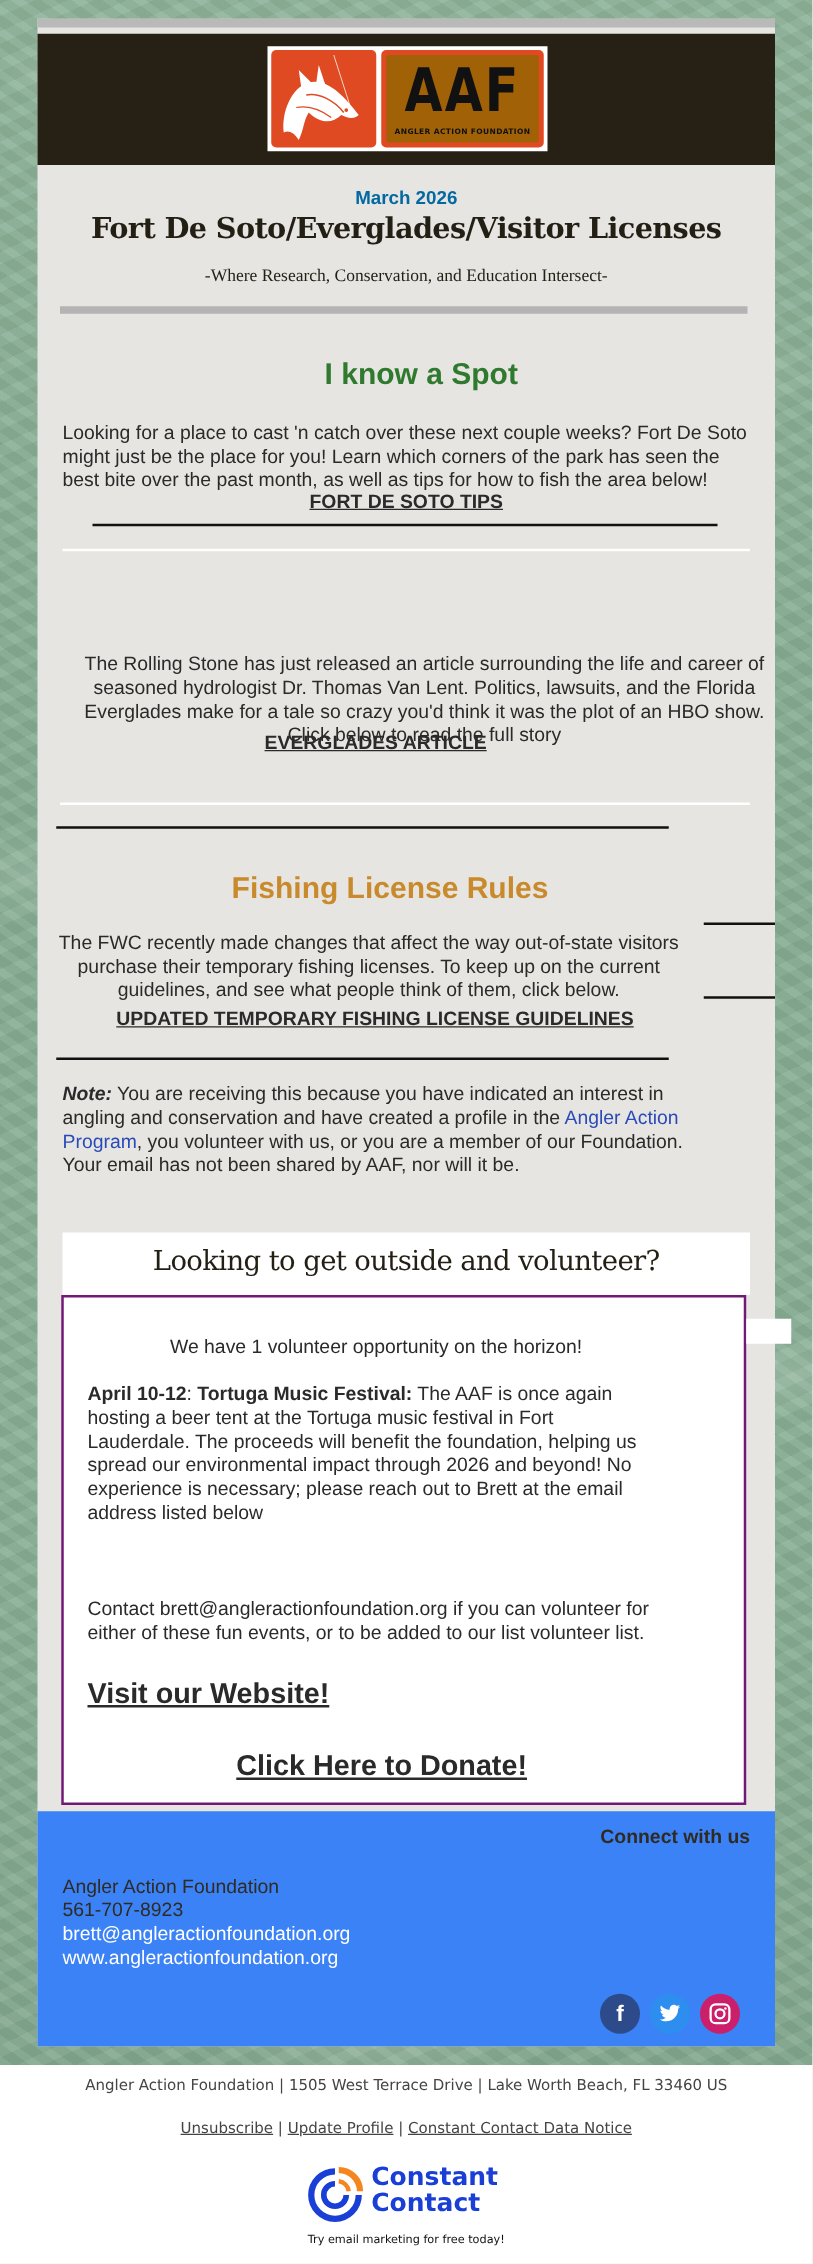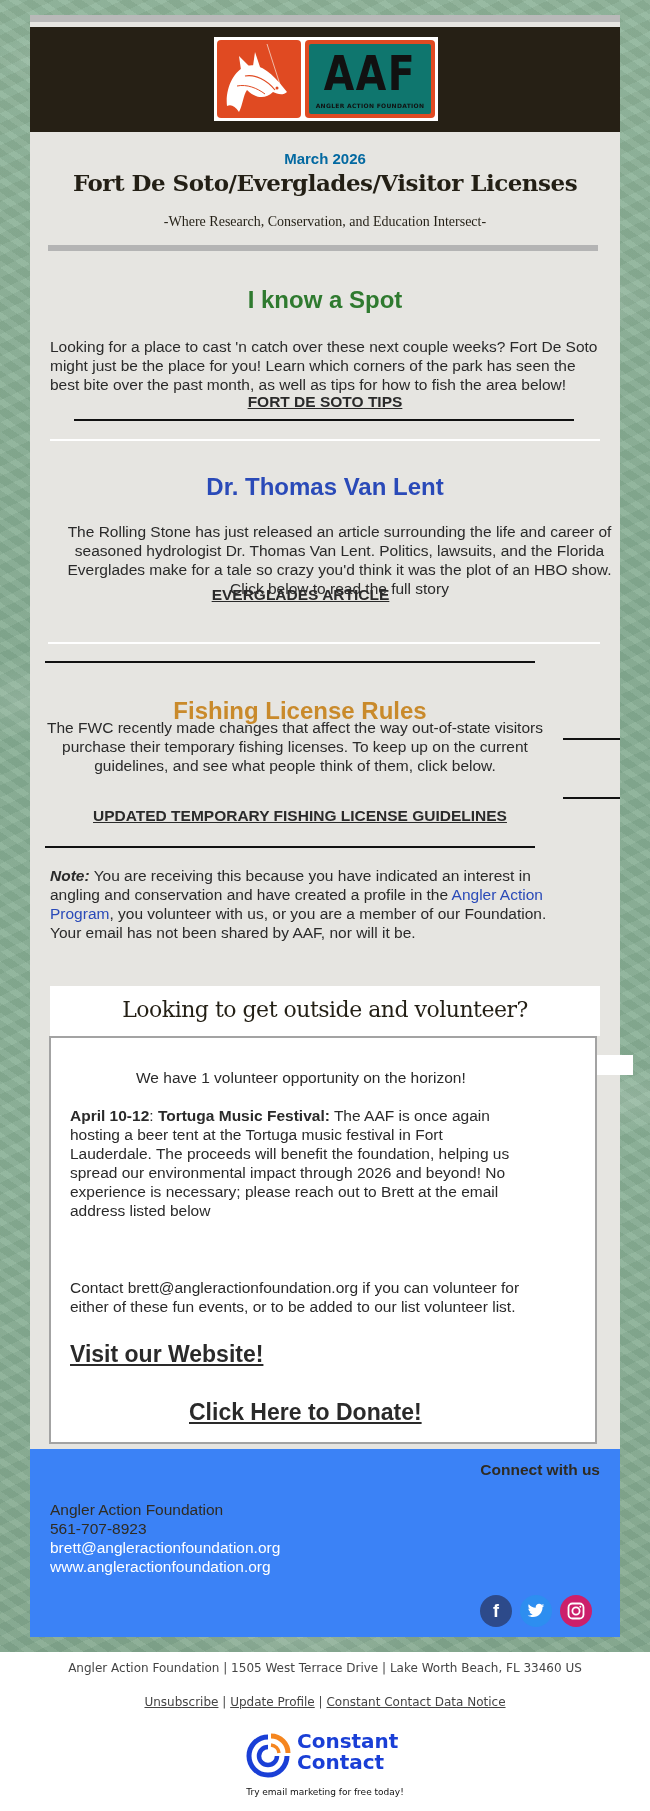--- a/index.html
+++ b/index.html
@@ -32,21 +32,21 @@
   .logo {
     position: absolute; left: 184px; top: 10px; width: 224px; height: 84px; background: #ffffff;
   }
   .logo .fishbox {
     position: absolute; left: 3px; top: 3px; width: 84px; height: 78px; background: #e04a22; border-radius: 4px;
   }
   .logo .aafbox {
     position: absolute; left: 91px; top: 3px; width: 130px; height: 78px; background: #e04a22; border-radius: 4px;
   }
   .logo .aafinner {
-    position: absolute; left: 4px; top: 4px; right: 4px; bottom: 4px; background: #0f766e; border-radius: 2px;
+    position: absolute; left: 4px; top: 4px; right: 4px; bottom: 4px; background: #a16207; border-radius: 2px;
   }
   .logo .aaftext {
     position: absolute; left: 0; right: 0; top: 4px; text-align: center;
     font-family: "DejaVu Sans", sans-serif; font-weight: bold; font-size: 48px; letter-spacing: 2px;
     color: #111; line-height: 50px; transform: scaleX(0.82);
   }
   .logo .aafsub {
     position: absolute; left: 0; right: 0; bottom: 5px; text-align: center;
     font-family: "DejaVu Sans", sans-serif; font-weight: bold; font-size: 6px; color: #111; letter-spacing: 0.3px;
   }
@@ -55,33 +55,33 @@
   .date { left: 0; width: 590px; top: 135px; font-size: 15px; font-weight: bold; color: #0369a1; }
   .title {
     left: 0; width: 590px; top: 154px; font-family: "DejaVu Serif", serif; font-weight: bold;
     font-size: 23px; color: #231f15; letter-spacing: -0.5px;
   }
   .tagline {
     left: 0; width: 590px; top: 199px; font-family: "Liberation Serif", serif; font-weight: normal;
     font-size: 14px; color: #231f15;
   }
   .graybar { left: 18px; width: 550px; top: 230px; height: 6px; background: #b4b4b4; }
-  .sec-h { left: 0; width: 590px; font-size: 24px; font-weight: bold; }
+  .sec-h { left: 0; width: 590px; font-size: 24px; font-weight: bold; padding-left: 12px; }
   .body-txt { font-size: 15.5px; line-height: 19px; color: #2a2a2a; }
   .link-b { font-size: 15.5px; font-weight: bold; color: #2a2a2a; text-decoration: underline; }
   .hr-black { height: 2px; background: #111; }
   .hr-white { height: 2px; background: #ffffff; }
   .blue { color: #2a4ab8; }
   .vol-head {
     left: 20px; width: 550px; top: 971px; height: 50px; background: #ffffff;
     font-family: "DejaVu Serif", serif; font-size: 22px; color: #231f15; line-height: 48px; letter-spacing: -0.5px;
   }
   .vol-box {
     left: 19px; width: 548px; top: 1021px; height: 408px; background: #ffffff;
-    border: 2px solid #a3a3a3; box-sizing: border-box;
+    border: 2px solid #701a75; box-sizing: border-box;
   }
   .vol-box .t { font-size: 15.5px; line-height: 19px; color: #2a2a2a; }
   .big-link { font-size: 23px; font-weight: bold; color: #2a2a2a; text-decoration: underline; text-align: center; }
   .footer { left: 0; top: 1434px; width: 590px; height: 188px; background: #3b82f6; }
   .footer .dim { color: #2f2b22; }
   .footer .wt { color: #ffffff; font-size: 15.5px; line-height: 19px; }
   .social { width: 32px; height: 32px; border-radius: 50%; color: #fff; text-align: center; line-height: 32px; font-weight: bold; font-size: 18px; }
   .below { font-family: "DejaVu Sans", sans-serif; color: #444; font-size: 12px; }
   .below a { color: #444; text-decoration: underline; }
   .white-tab { left: 597px; top: 1055px; width: 36px; height: 20px; background: #ffffff; }
@@ -122,30 +122,29 @@
   <div class="abs graybar"></div>
 
   <div class="abs center sec-h" style="top:271px; color:#2f7a2f;">I know a Spot</div>
   <div class="abs center" style="left:0; width:590px; top:378px;">
     <a class="link-b">FORT DE SOTO TIPS</a>
   </div>
   <div class="abs body-txt" style="left:20px; width:555px; top:322px;">Looking for a place to cast 'n catch over these next couple weeks? Fort De Soto might just be the place for you! Learn which corners of the park has seen the best bite over the past month, as well as tips for how to fish the area below!</div>
   <div class="abs hr-black" style="left:44px; width:500px; top:404px;"></div>
   <div class="abs hr-white" style="left:20px; width:550px; top:424px;"></div>
 
-  <div class="abs center sec-h" style="top:458px; color:#2a4ab8;">Dr. Thomas Van Lent</div>
   <div class="abs center body-txt" style="left:32px; width:555px; top:507px;">The Rolling Stone has just released an article surrounding the life and career of seasoned hydrologist Dr. Thomas Van Lent. Politics, lawsuits, and the Florida Everglades make for a tale so crazy you'd think it was the plot of an HBO show. Click below to read the full story</div>
   <div class="abs center" style="left:0; width:541px; top:571px;">
     <a class="link-b">EVERGLADES ARTICLE</a>
   </div>
   <div class="abs hr-white" style="left:18px; width:552px; top:627px;"></div>
 
   <div class="abs hr-black" style="left:15px; width:490px; top:646px;"></div>
   <div class="abs center sec-h" style="left:0; width:540px; top:682px; color:#c98a2b;">Fishing License Rules</div>
-  <div class="abs center body-txt" style="left:15px; width:500px; top:703px;">The FWC recently made changes that affect the way out-of-state visitors purchase their temporary fishing licenses. To keep up on the current guidelines, and see what people think of them, click below.</div>
+  <div class="abs center body-txt" style="left:15px; width:500px; top:730px;">The FWC recently made changes that affect the way out-of-state visitors purchase their temporary fishing licenses. To keep up on the current guidelines, and see what people think of them, click below.</div>
   <div class="abs side-line" style="left:533px; width:57px; top:723px;"></div>
   <div class="abs side-line" style="left:533px; width:57px; top:782px;"></div>
   <div class="abs center" style="left:0; width:540px; top:792px;">
     <a class="link-b">UPDATED TEMPORARY FISHING LICENSE GUIDELINES</a>
   </div>
   <div class="abs hr-black" style="left:15px; width:490px; top:831px;"></div>
 
   <div class="abs body-txt" style="left:20px; width:510px; top:851px;">
     <b><i>Note:</i></b><span> You are receiving this because you have indicated an interest in angling and conservation and have created a profile in the </span><a class="blue">Angler Action Program</a><span>, you volunteer with us, or you are a member of our Foundation. Your email has not been shared by AAF, nor will it be.</span>
   </div>

